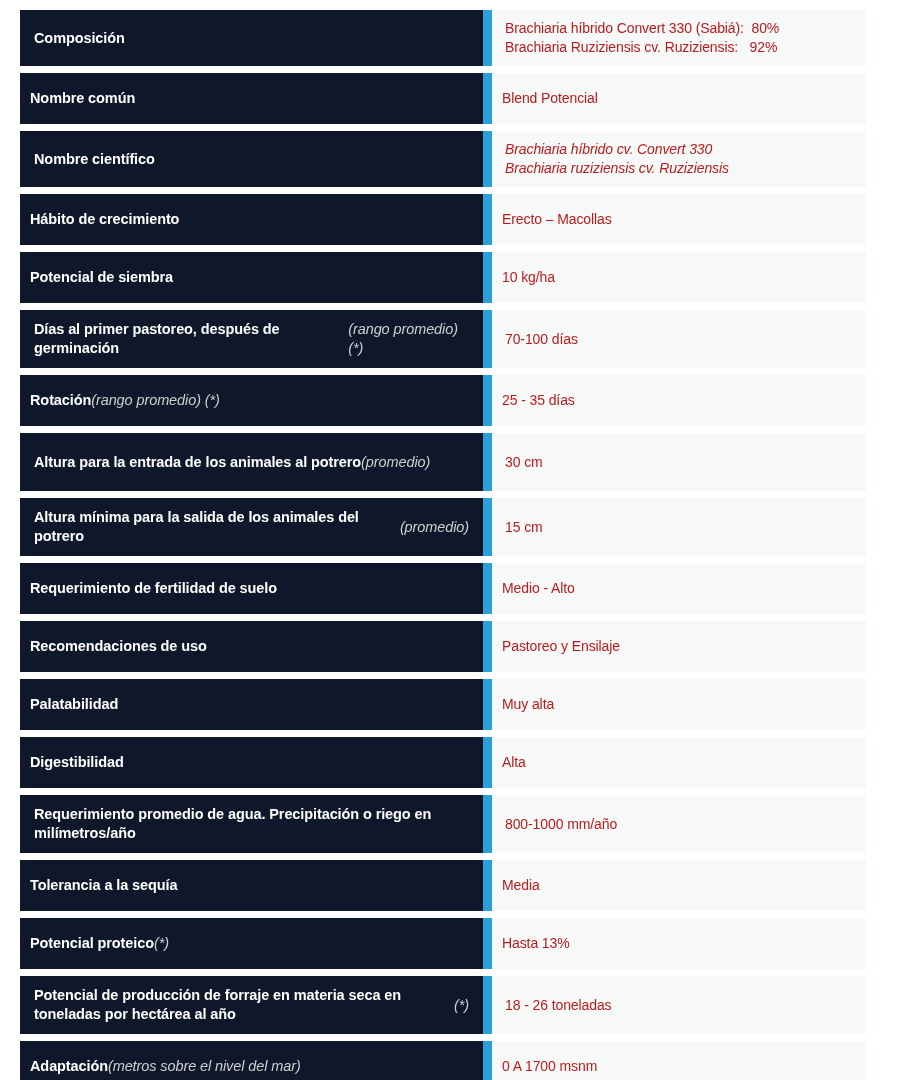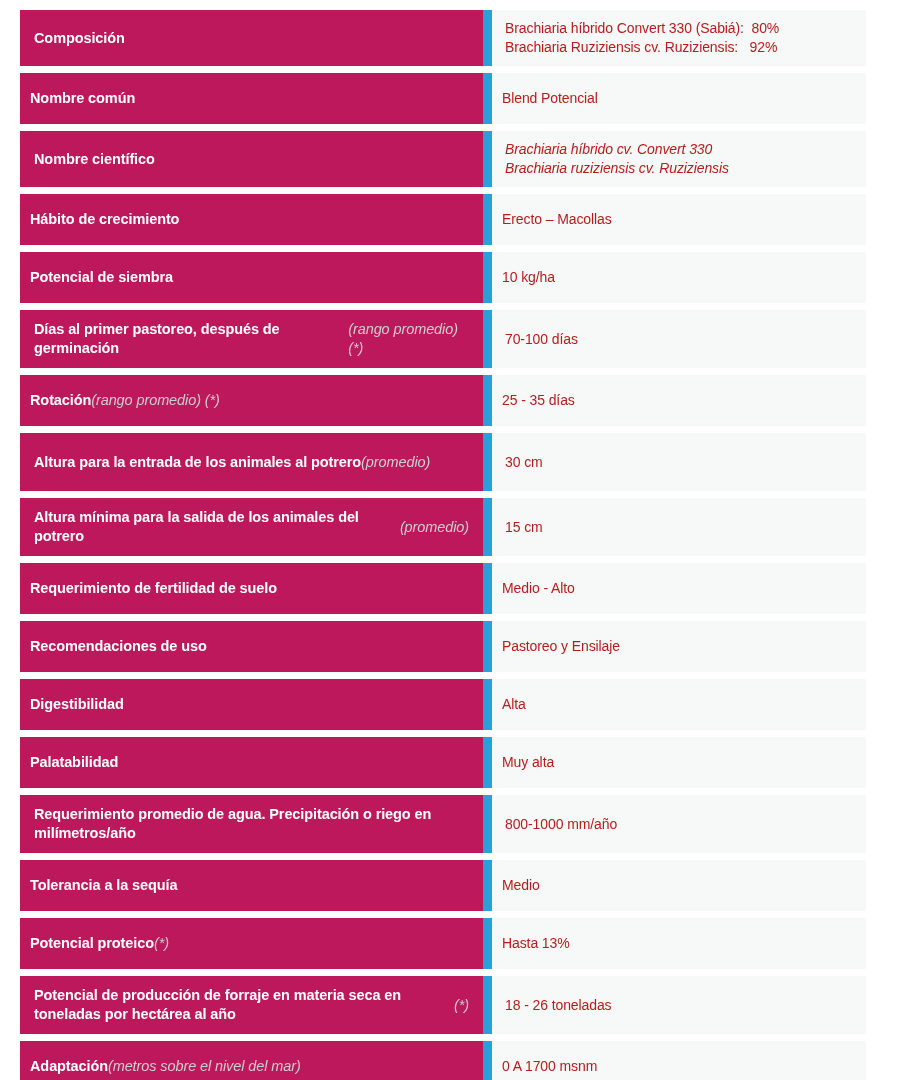--- a/index.html
+++ b/index.html
@@ -26,21 +26,21 @@
     display: flex;
     align-items: stretch;
     width: 846px;
     margin-bottom: 7px;
     background: #f7f8f8;
   }
 
   .spec-label {
     width: 463px;
     flex: 0 0 463px;
-    background: #be185d;
+    background: #0f172a;
     color: #ffffff;
     display: flex;
     align-items: center;
     padding: 6px 14px 6px 14px;
     font-size: 14.5px;
     font-weight: bold;
     line-height: 1.28;
     letter-spacing: -0.1px;
   }
 
@@ -198,59 +198,59 @@
       </div>
       <div class="spec-accent"></div>
       <div class="spec-value h-std">
         <div>
           <span class="vline">Pastoreo y Ensilaje</span>
         </div>
       </div>
     </div>
     <div class="spec-row">
       <div class="spec-label h-std">
+        <span>Palatabilidad</span>
+      </div>
+      <div class="spec-accent"></div>
+      <div class="spec-value h-std">
+        <div>
+          <span class="vline">Muy alta</span>
+        </div>
+      </div>
+    </div>
+    <div class="spec-row">
+      <div class="spec-label h-std">
         <span>Digestibilidad</span>
       </div>
       <div class="spec-accent"></div>
       <div class="spec-value h-std">
         <div>
           <span class="vline">Alta</span>
         </div>
       </div>
     </div>
     <div class="spec-row">
-      <div class="spec-label h-std">
-        <span>Palatabilidad</span>
-      </div>
-      <div class="spec-accent"></div>
-      <div class="spec-value h-std">
-        <div>
-          <span class="vline">Muy alta</span>
-        </div>
-      </div>
-    </div>
-    <div class="spec-row">
       <div class="spec-label h-two">
         <span>Requerimiento promedio de agua. Precipitación o riego en milímetros/año</span>
       </div>
       <div class="spec-accent"></div>
       <div class="spec-value h-two">
         <div>
           <span class="vline">800-1000 mm/año</span>
         </div>
       </div>
     </div>
     <div class="spec-row">
       <div class="spec-label h-std">
         <span>Tolerancia a la sequía</span>
       </div>
       <div class="spec-accent"></div>
       <div class="spec-value h-std">
         <div>
-          <span class="vline">Medio</span>
+          <span class="vline">Media</span>
         </div>
       </div>
     </div>
     <div class="spec-row">
       <div class="spec-label h-std">
         <span>Potencial proteico</span>
         <span class="sub"> (*)</span>
       </div>
       <div class="spec-accent"></div>
       <div class="spec-value h-std">

